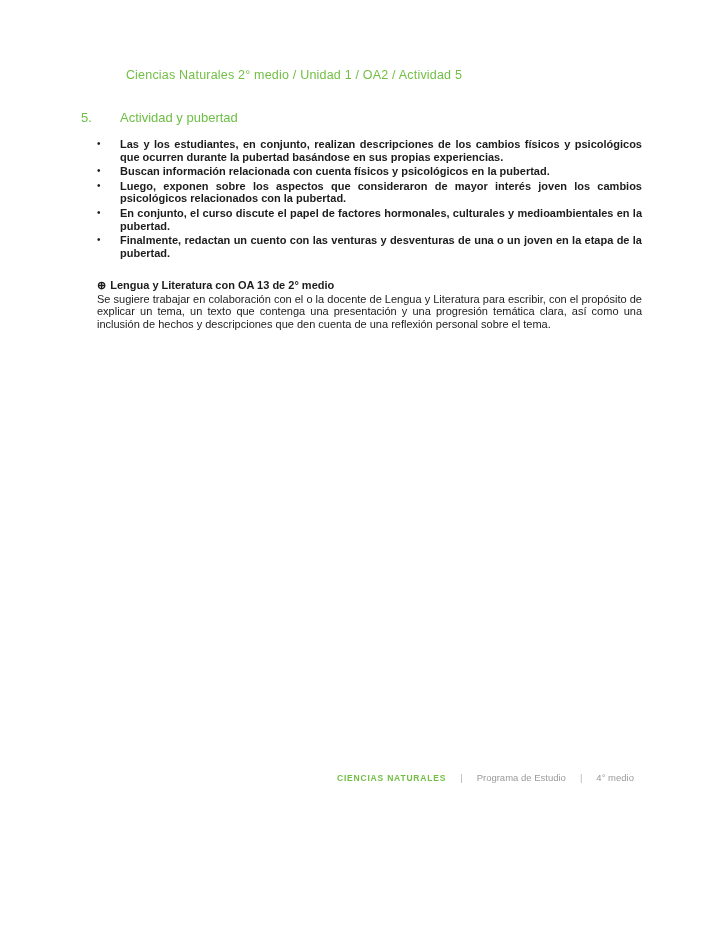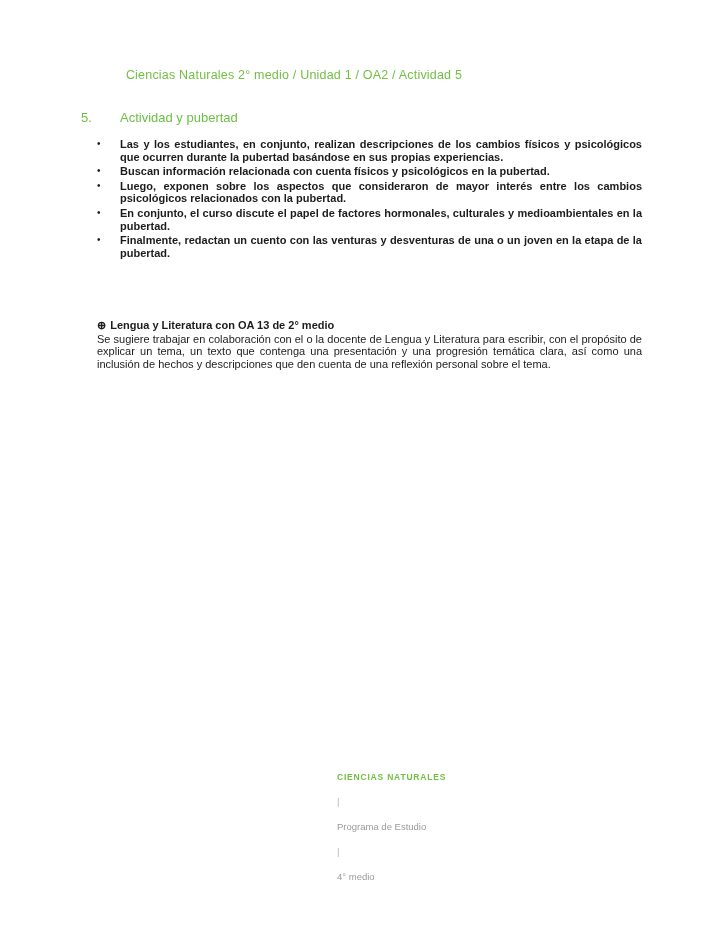--- a/index.html
+++ b/index.html
@@ -67,41 +67,39 @@
     position: absolute;
     top: 279px;
     left: 97px;
     width: 545px;
     font-size: 11px;
     line-height: 12.6px;
   }
   .conn-head {
     font-weight: bold;
     margin-bottom: 1px;
-    margin-top: 40px;
   }
   .conn-icon {
     display: inline-block;
     margin-right: 4px;
     font-weight: bold;
   }
   .conn-body {
     text-align: justify;
   }
   .footer {
     position: absolute;
     top: 772px;
     left: 337px;
     display: flex;
     align-items: baseline;
     gap: 14px;
     font-size: 9.5px;
     color: #9a9a9a;
     white-space: nowrap;
-    flex-direction: column;
   }
   .footer .brand {
     color: #72bf44;
     font-weight: bold;
     font-size: 8.5px;
     letter-spacing: 0.8px;
   }
   .footer .sep {
     color: #b5b5b5;
   }
@@ -122,21 +120,21 @@
     <li>
       <span class="marker">•</span>
       <span class="btext">Las y los estudiantes, en conjunto, realizan descripciones de los cambios físicos y psicológicos que ocurren durante la pubertad basándose en sus propias experiencias.</span>
     </li>
     <li>
       <span class="marker">•</span>
       <span class="btext">Buscan información relacionada con cuenta físicos y psicológicos en la pubertad.</span>
     </li>
     <li>
       <span class="marker">•</span>
-      <span class="btext">Luego, exponen sobre los aspectos que consideraron de mayor interés entre los cambios psicológicos relacionados con la pubertad.</span>
+      <span class="btext">Luego, exponen sobre los aspectos que consideraron de mayor interés joven los cambios psicológicos relacionados con la pubertad.</span>
     </li>
     <li>
       <span class="marker">•</span>
       <span class="btext">En conjunto, el curso discute el papel de factores hormonales, culturales y medioambientales en la pubertad.</span>
     </li>
     <li>
       <span class="marker">•</span>
       <span class="btext">Finalmente, redactan un cuento con las venturas y desventuras de una o un joven en la etapa de la pubertad.</span>
     </li>
   </ul>

